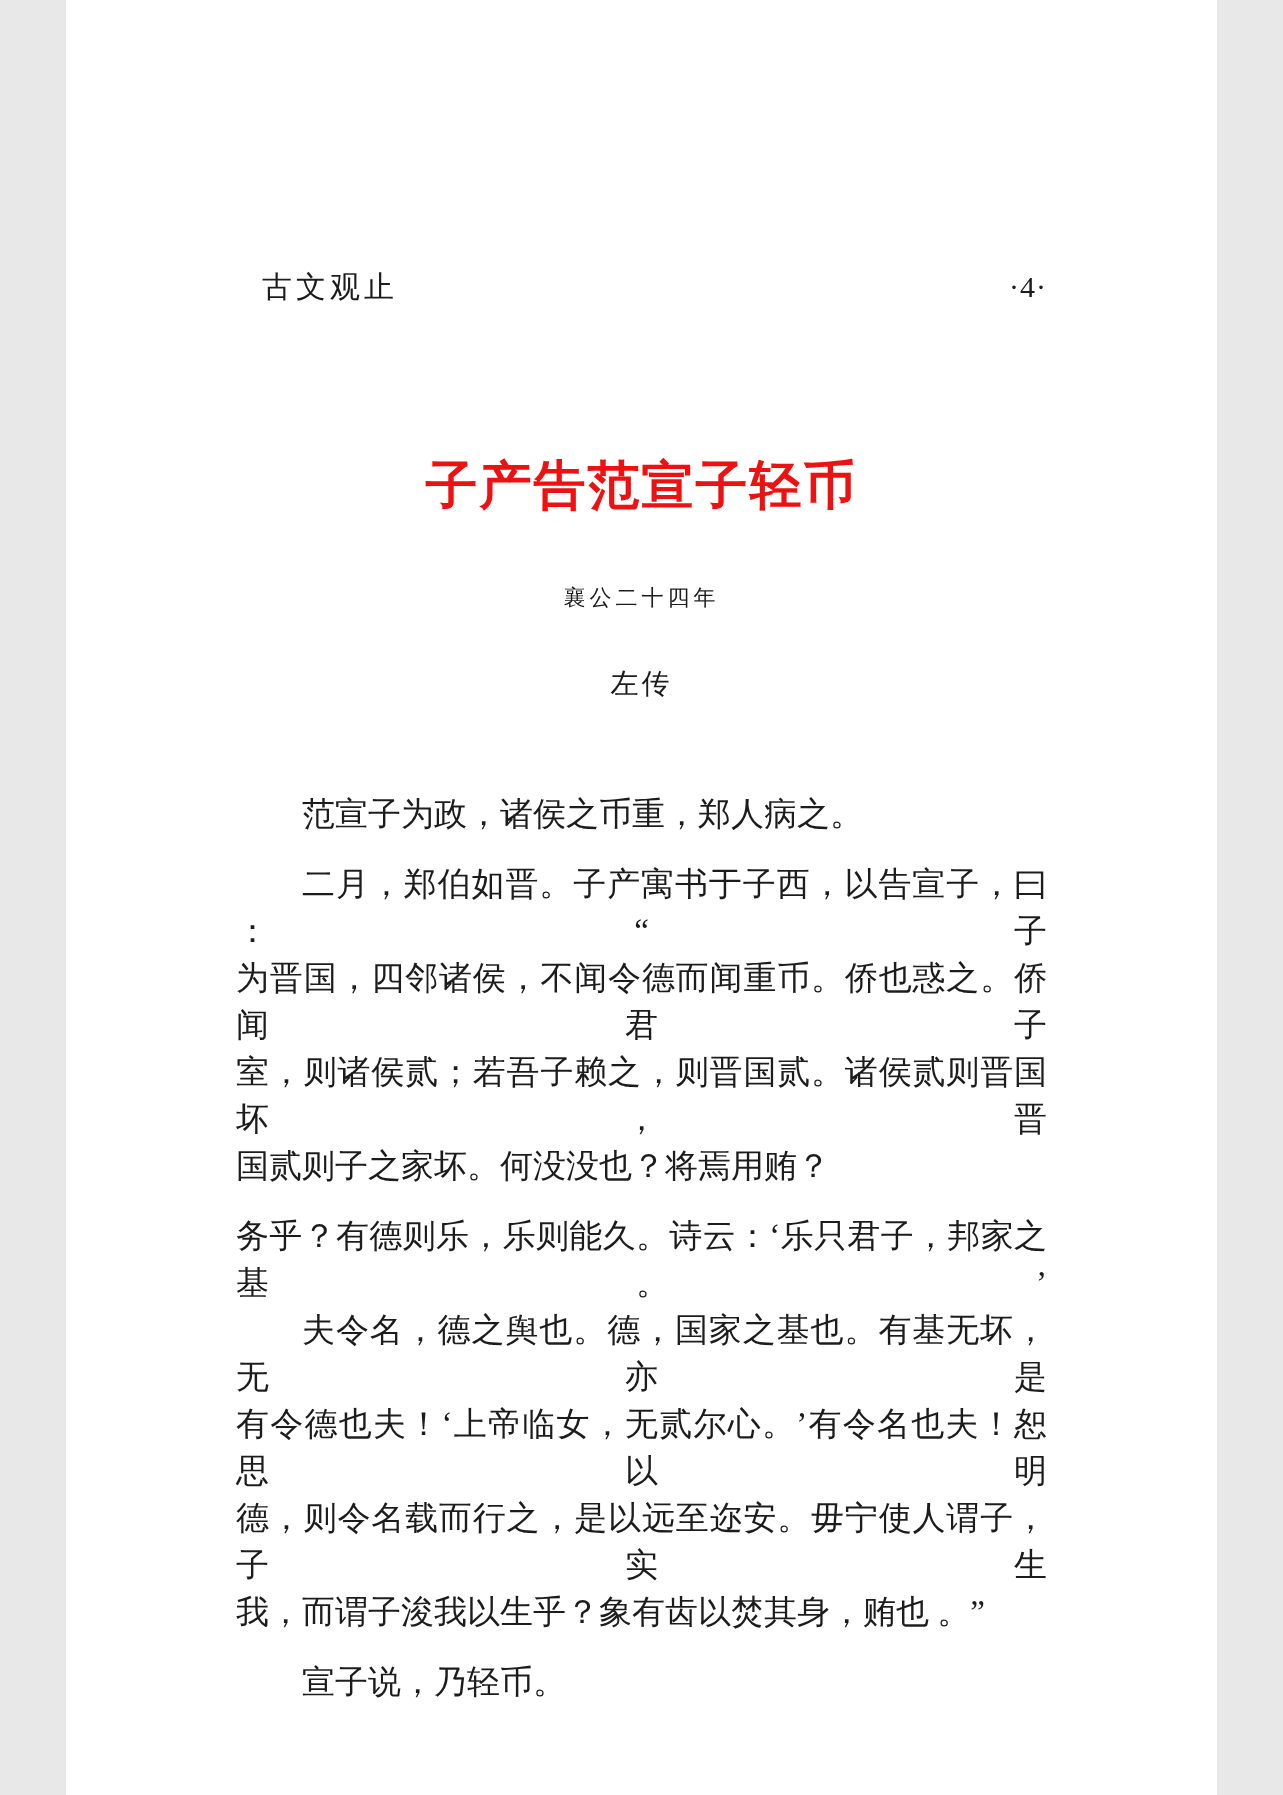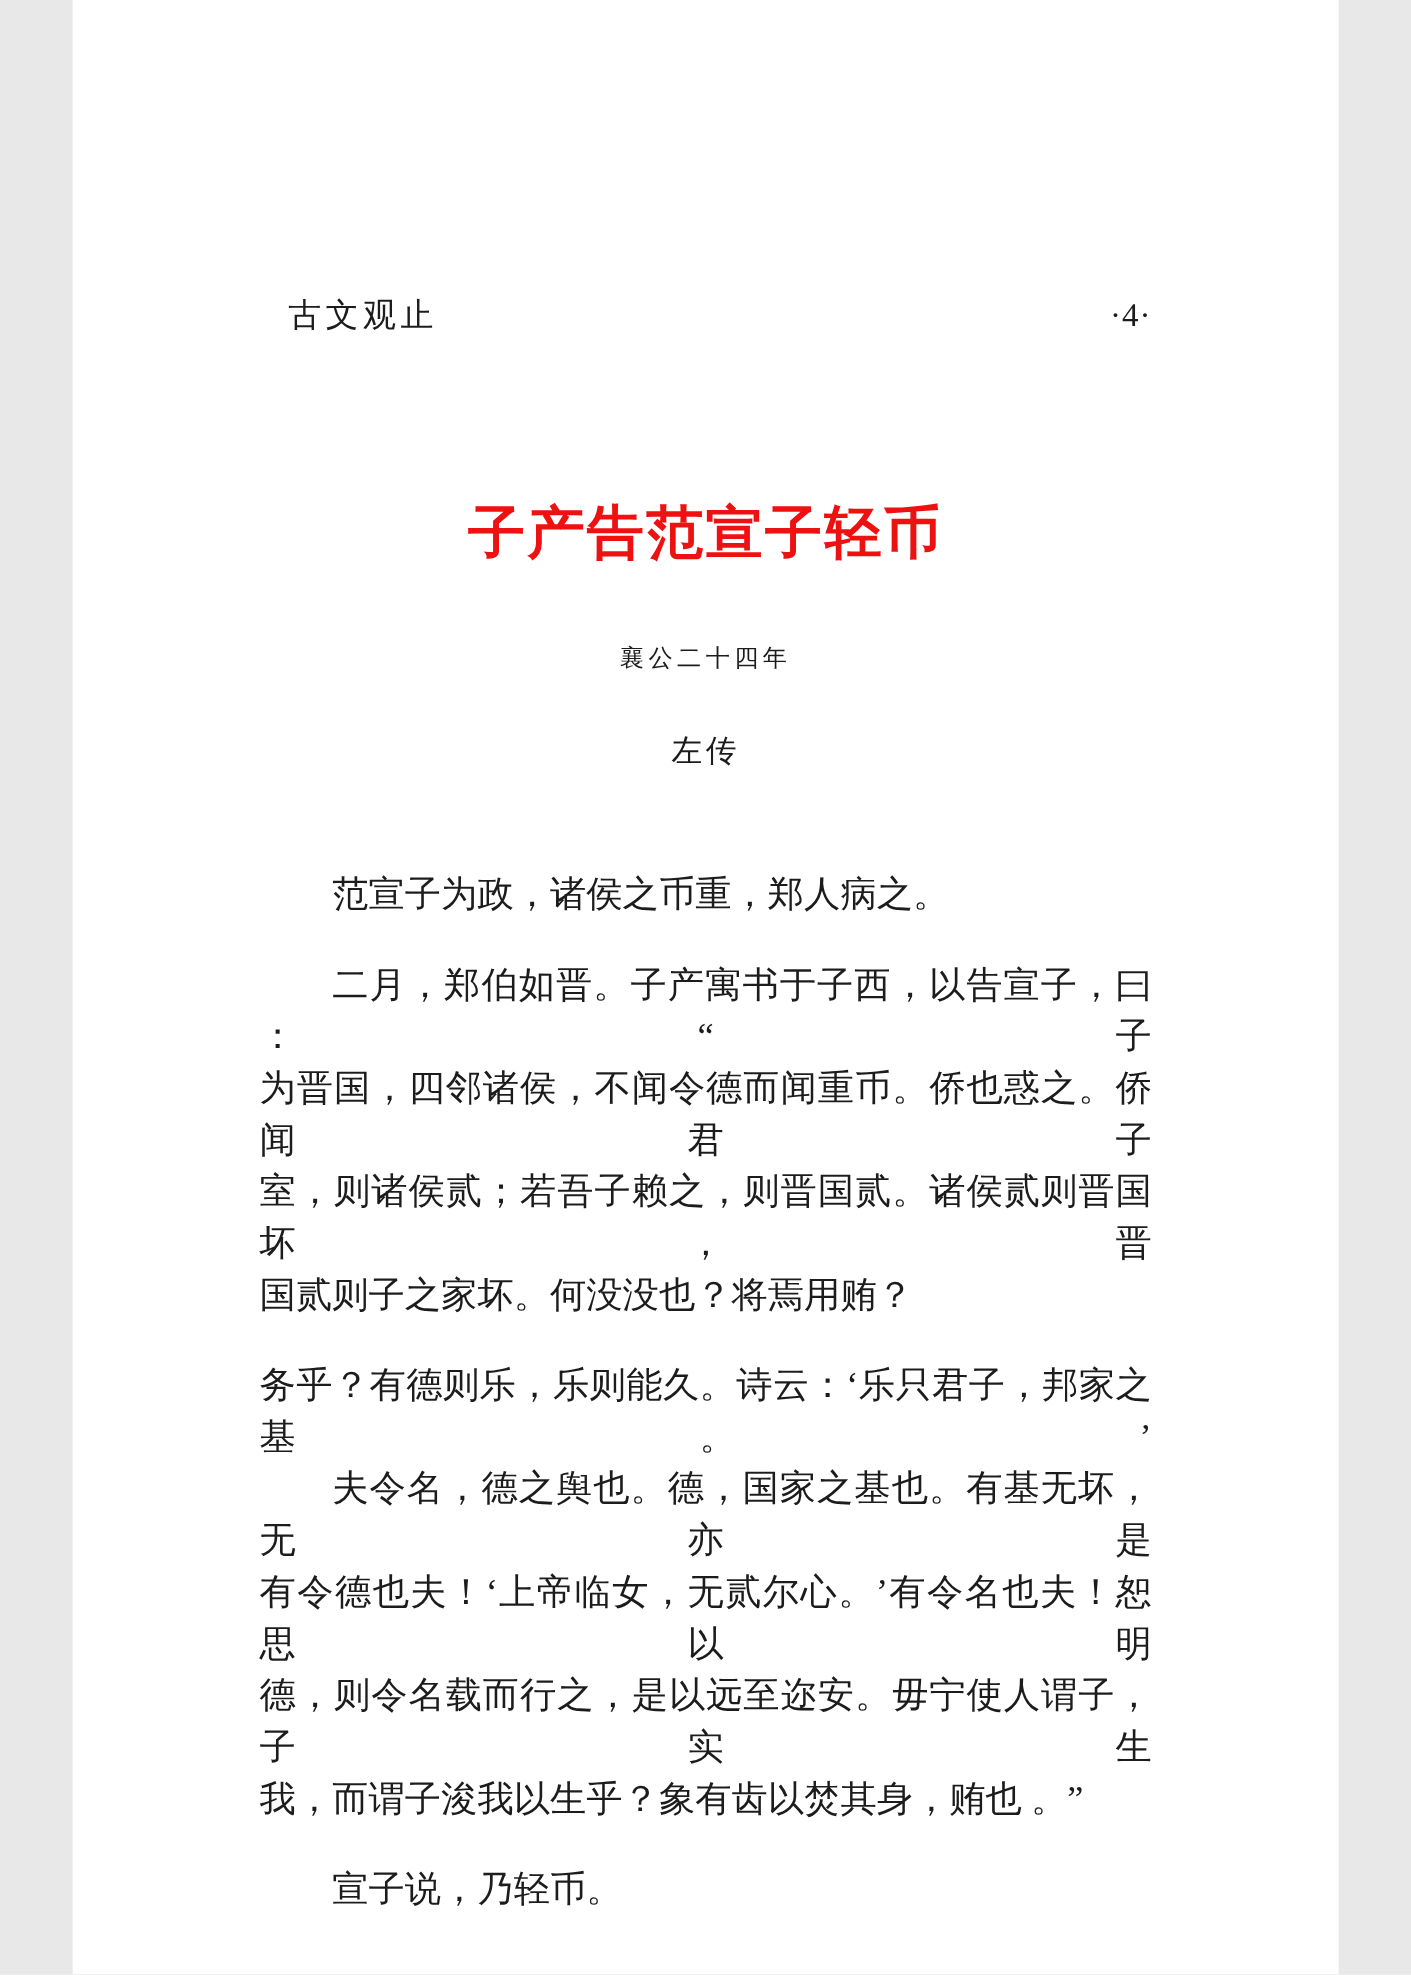--- a/index.html
+++ b/index.html
@@ -56,21 +56,21 @@
     line-height: 32px;
     text-align: center;
     letter-spacing: 3px;
   }
   .article-body {
     margin-top: 91px;
     font-size: 33px;
     font-family: Liberation Serif, serif;
   }
   .para { margin: 0; }
-  .para + .para { margin-top: 35px; }
+  .para + .para { margin-top: 23px; }
   .line {
     line-height: 47px;
     text-align: justify;
     text-align-last: justify;
     word-break: break-all;
   }
   .line.indent { text-indent: 2em; }
   .line.last { text-align-last: left; }
 </style>
 </head>

